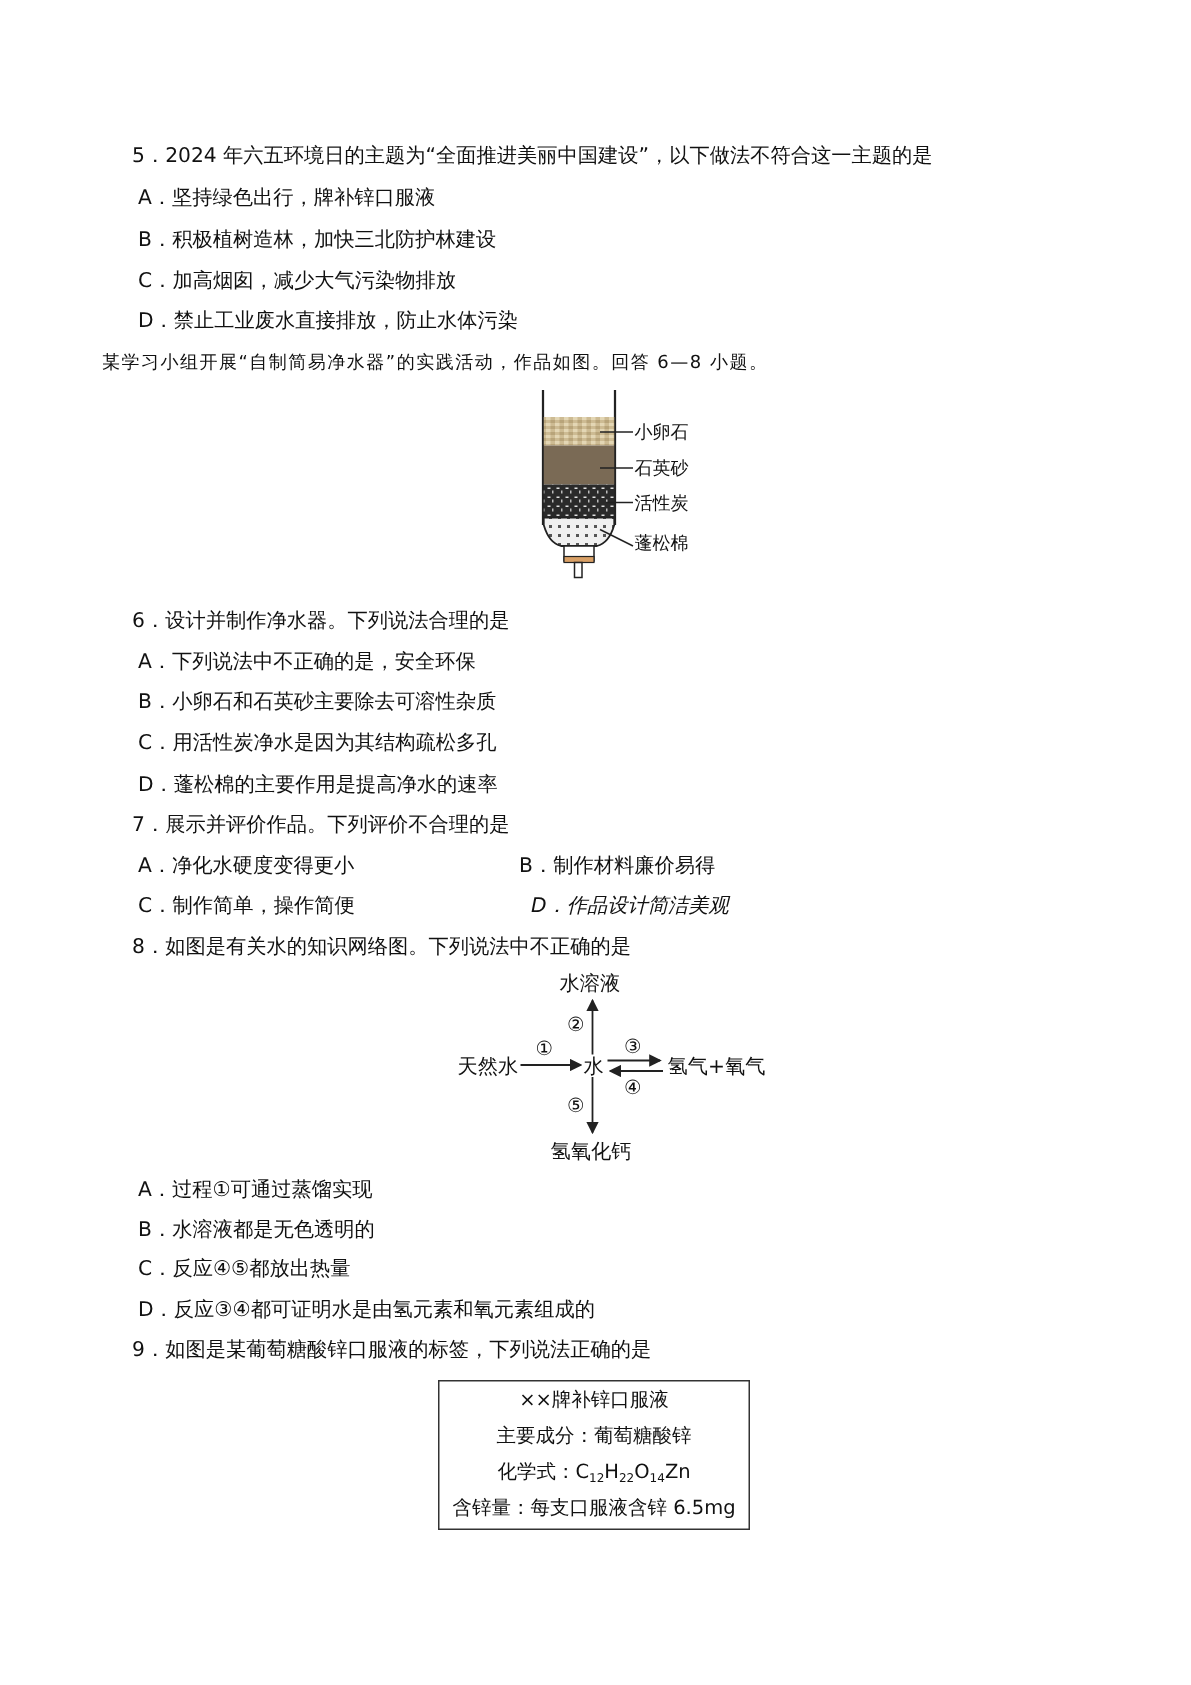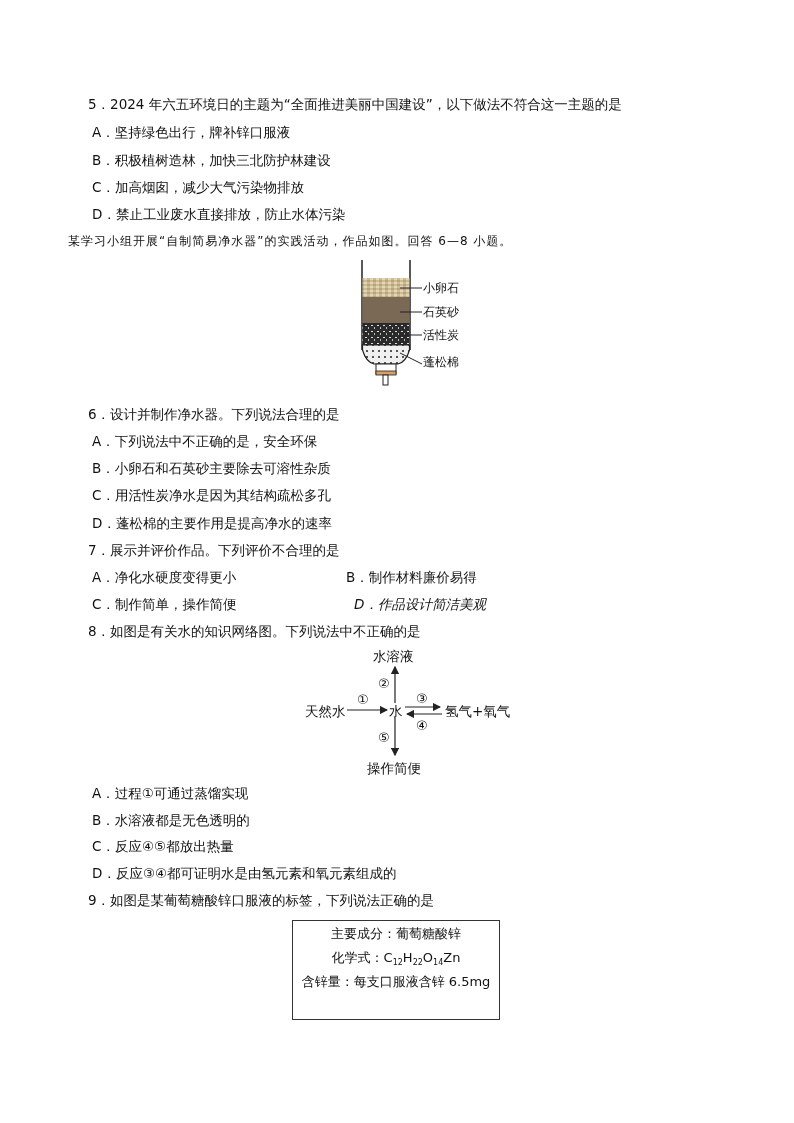--- a/index.html
+++ b/index.html
@@ -114,34 +114,35 @@
     <line x1="100" y1="73" x2="100" y2="110" stroke="#222" stroke-width="1.2" marker-end="url(#ah)"></line>
 
     <line x1="110" y1="62" x2="145" y2="62" stroke="#222" stroke-width="1.2" marker-end="url(#ah)"></line>
 
     <line x1="147" y1="69" x2="112" y2="69" stroke="#222" stroke-width="1.2" marker-end="url(#ah)"></line>
   </svg>
   <div class="nlabel" style="left:78px; top:3px;">水溶液</div>
   <div class="nlabel" style="left:10px; top:58px;">天然水</div>
   <div class="nlabel" style="left:94px; top:58px;">水</div>
   <div class="nlabel" style="left:150px; top:58px;">氢气+氧气</div>
-  <div class="nlabel" style="left:72px; top:115px;">操作简便</div>
+  <div class="nlabel" style="left:72px; top:115px;">氢氧化钙</div>
   <div class="circ" style="left:62px; top:48px;">①</div>
   <div class="circ" style="left:83px; top:32px;">②</div>
   <div class="circ" style="left:121px; top:47px;">③</div>
   <div class="circ" style="left:121px; top:74px;">④</div>
   <div class="circ" style="left:83px; top:86px;">⑤</div>
 </div>
 
 <div class="line opt" style="top:784px;">A．过程①可通过蒸馏实现</div>
 <div class="line opt" style="top:811px;">B．水溶液都是无色透明的</div>
 <div class="line opt" style="top:837px;text-align:right;">C．反应④⑤都放出热量</div>
 <div class="line opt" style="top:864px;">D．反应③④都可证明水是由氢元素和氧元素组成的</div>
 
 <div class="line q" style="top:891px;">9．如图是某葡萄糖酸锌口服液的标签，下列说法正确的是</div>
 
 <div id="label-box">
+  <div class="row">××牌补锌口服液</div>
   <div class="row">主要成分：葡萄糖酸锌</div>
   <div class="row">
     <span>化学式：</span><span>C</span><sub>12</sub><span>H</span><sub>22</sub><span>O</span><sub>14</sub><span>Zn</span>
   </div>
   <div class="row">含锌量：每支口服液含锌 6.5mg</div>
 </div>
 
 </body></html>

